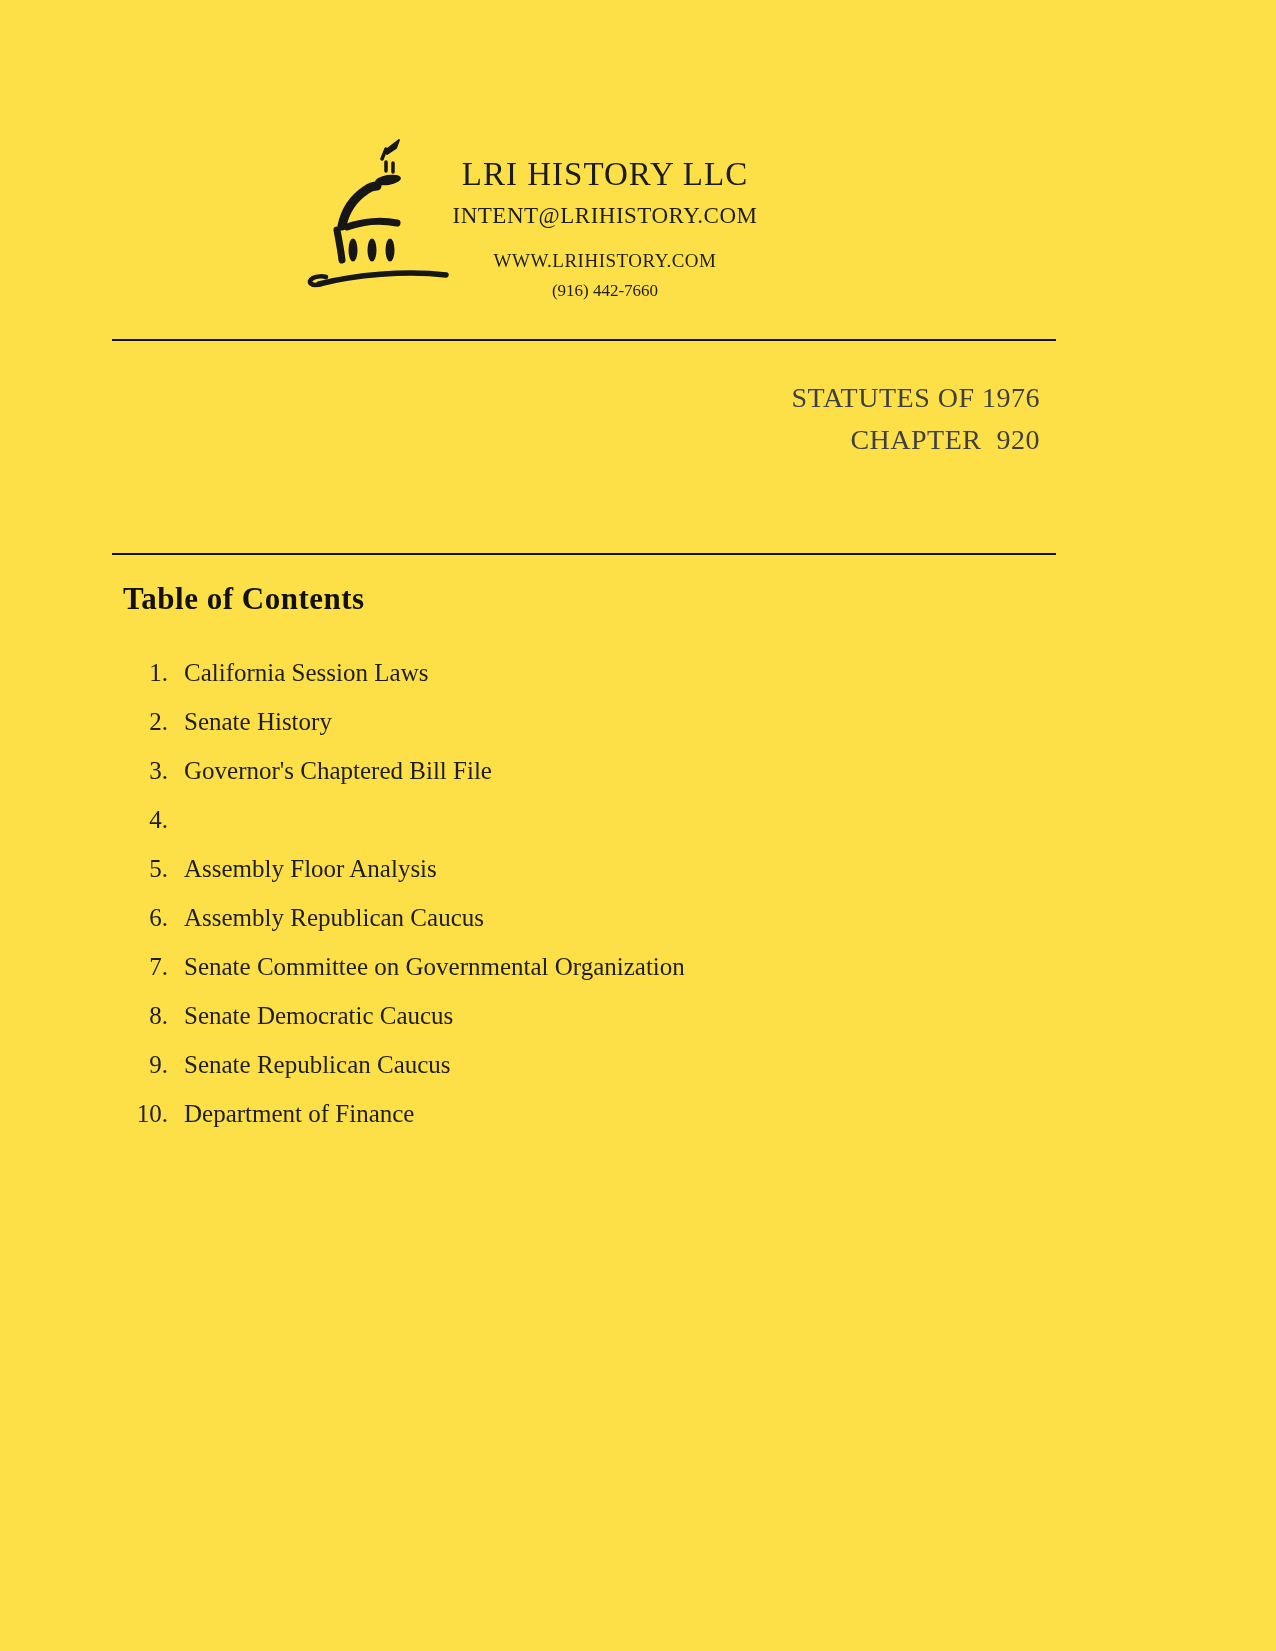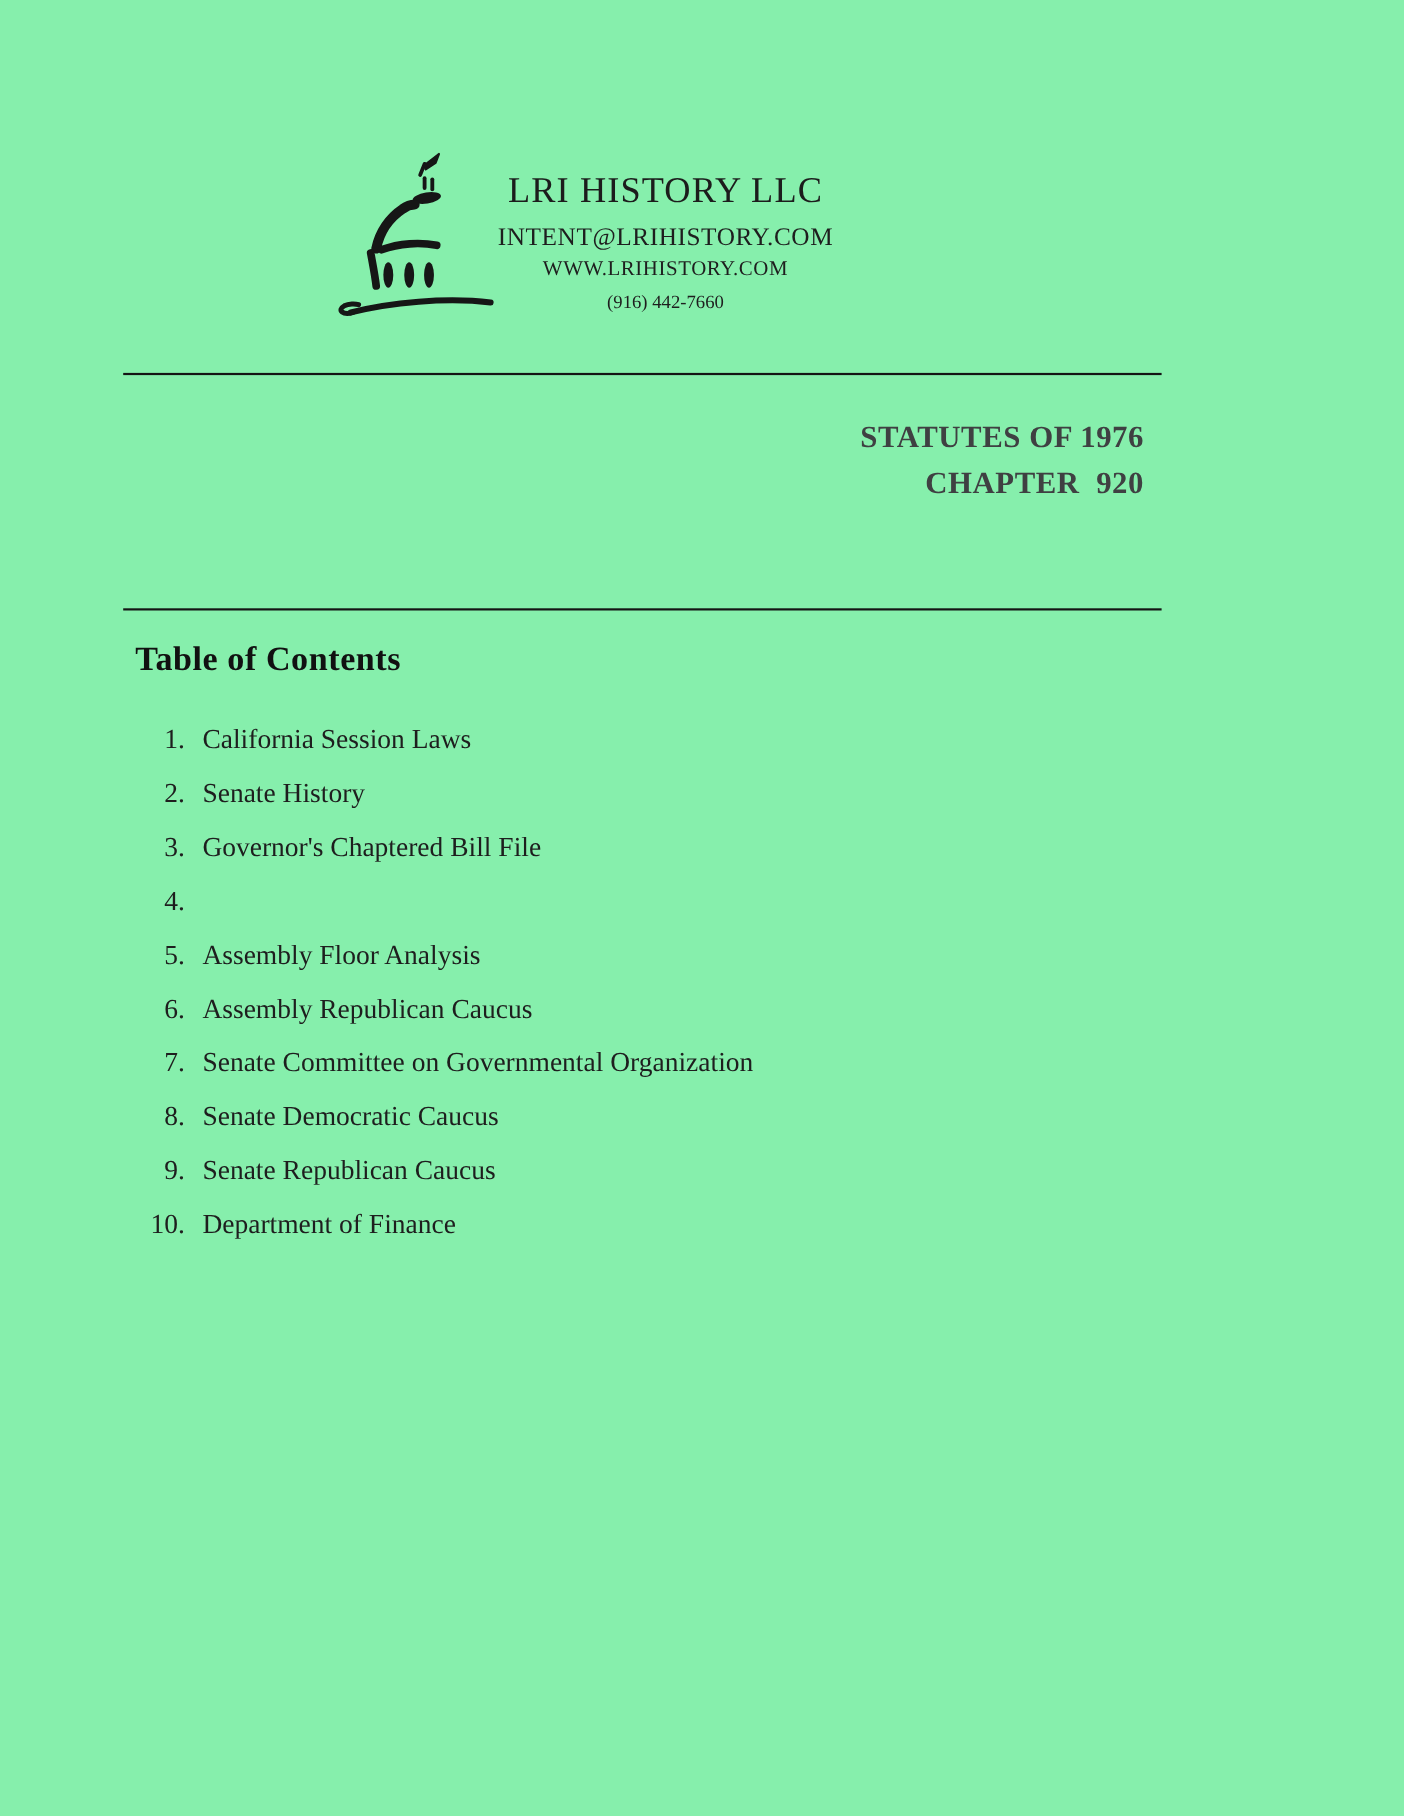--- a/index.html
+++ b/index.html
@@ -2,21 +2,21 @@
 <html><head>
 <meta charset="utf-8">
 <style>
   * { box-sizing: border-box; margin: 0; padding: 0; }
   html, body { background: #e8e8e8; }
   .page {
     position: relative;
     width: 1276px;
     height: 1651px;
     margin: 0 auto;
-    background: #86efac;
+    background: #fde047;
     font-family: "Liberation Serif", serif;
     color: #1e1e1e;
     overflow: hidden;
   }
 
   
   .logo {
     position: absolute;
     left: 292px;
     top: 128px;
@@ -38,21 +38,21 @@
     white-space: nowrap;
   }
   .contact-email {
     margin-top: 13px;
     font-size: 23px;
     line-height: 22px;
     letter-spacing: 0.5px;
     white-space: nowrap;
   }
   .contact-website {
-    margin-top: 7px;
+    margin-top: 23px;
     font-size: 19px;
     line-height: 22px;
     letter-spacing: 0.5px;
     white-space: nowrap;
   }
   .contact-phone {
     margin-top: 9px;
     font-size: 17px;
     line-height: 20px;
     white-space: nowrap;
@@ -68,21 +68,21 @@
   }
   .rule-top { top: 339px; }
   .rule-middle { top: 553px; }
 
   
   .reference-block {
     position: absolute;
     right: 236px;
     top: 377px;
     text-align: right;
-    font-weight: bold;
+    font-weight: normal;
     color: #3f4042;
   }
   .reference-line {
     font-size: 28px;
     line-height: 42px;
     letter-spacing: 0.5px;
     white-space: pre;       
   }
 
   

